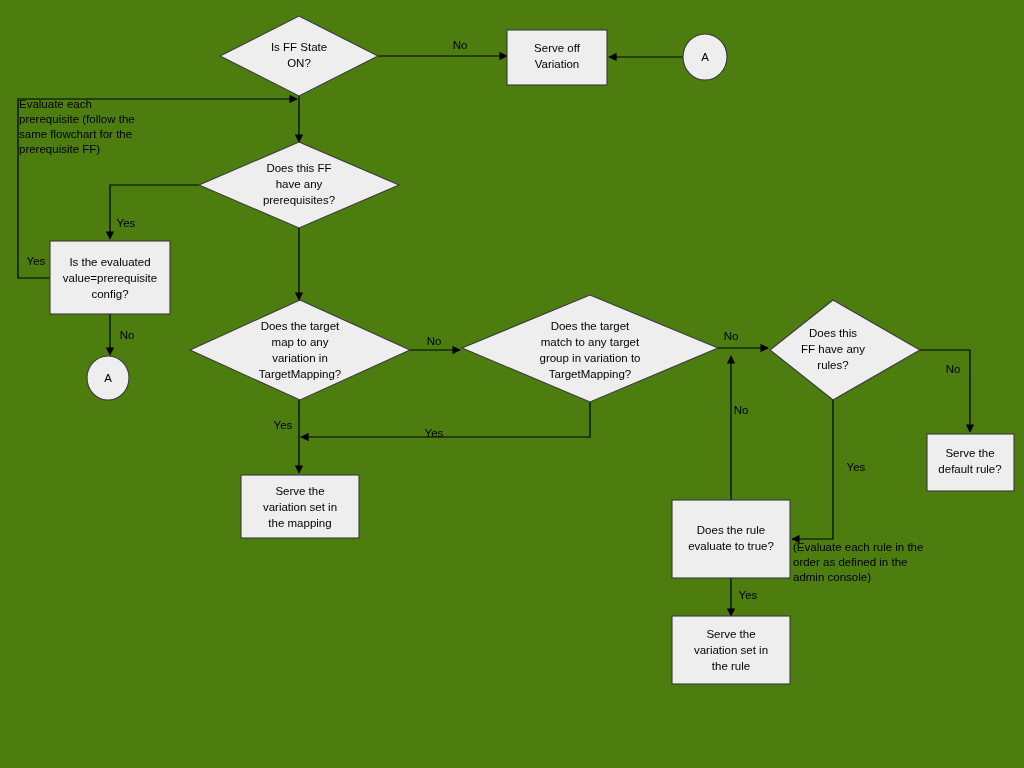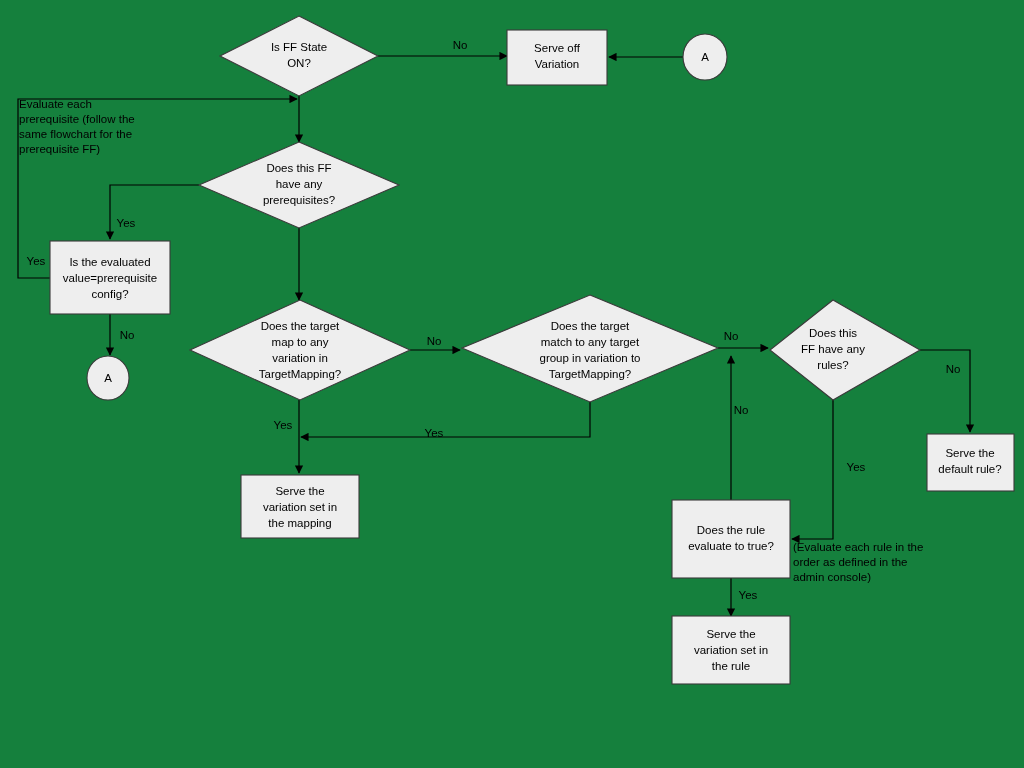--- a/index.html
+++ b/index.html
@@ -4,21 +4,21 @@
 <style>
   html, body {
     margin: 0;
     padding: 0;
     background: #ffffff;
   }
   #canvas {
     position: relative;
     width: 1024px;
     height: 768px;
-    background: #15803d;
+    background: #4d7c0f;
     font-family: "Liberation Sans", sans-serif;
     overflow: hidden;
   }
   #flow {
     position: absolute;
     left: 0;
     top: 0;
     width: 1024px;
     height: 768px;
   }

